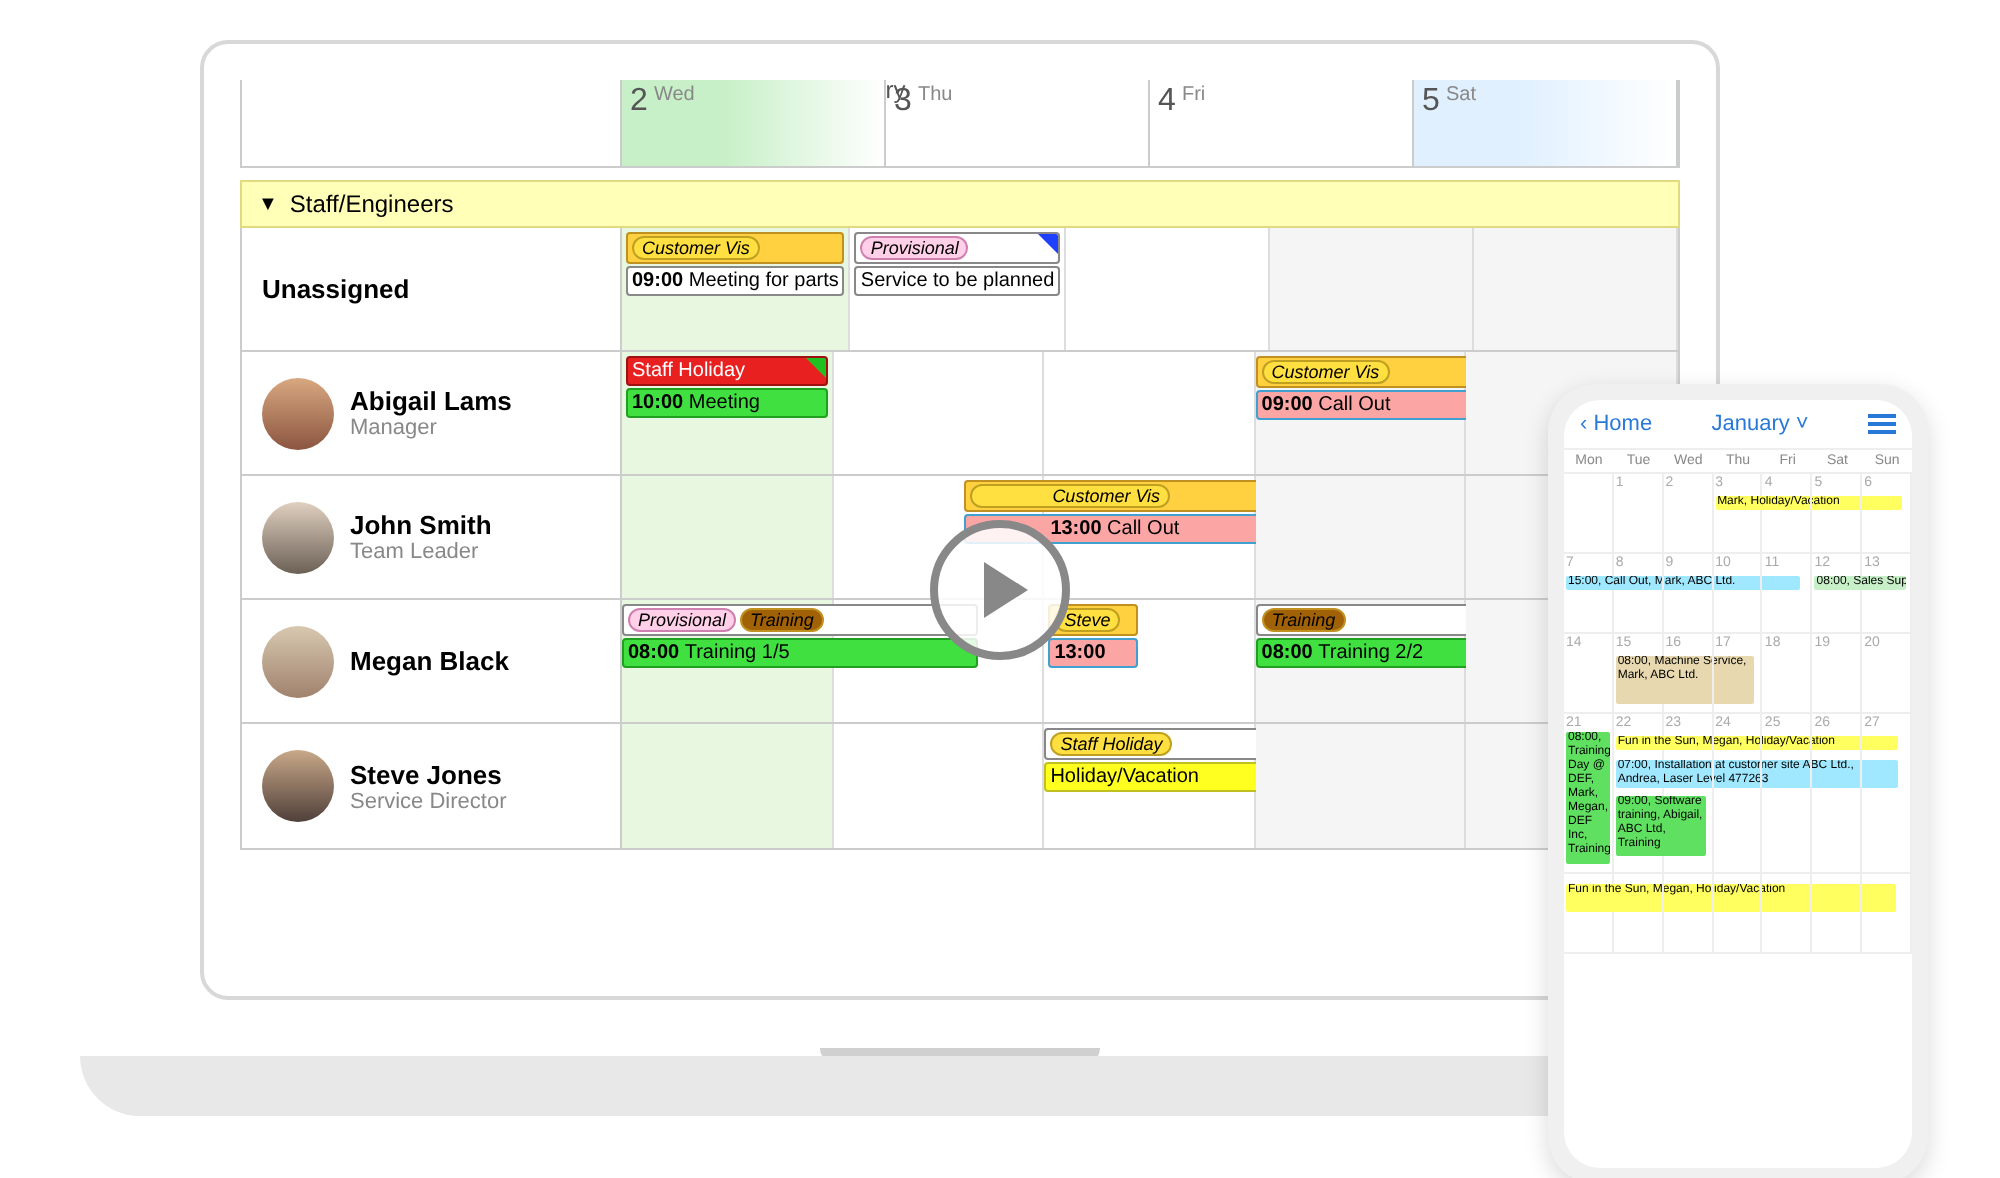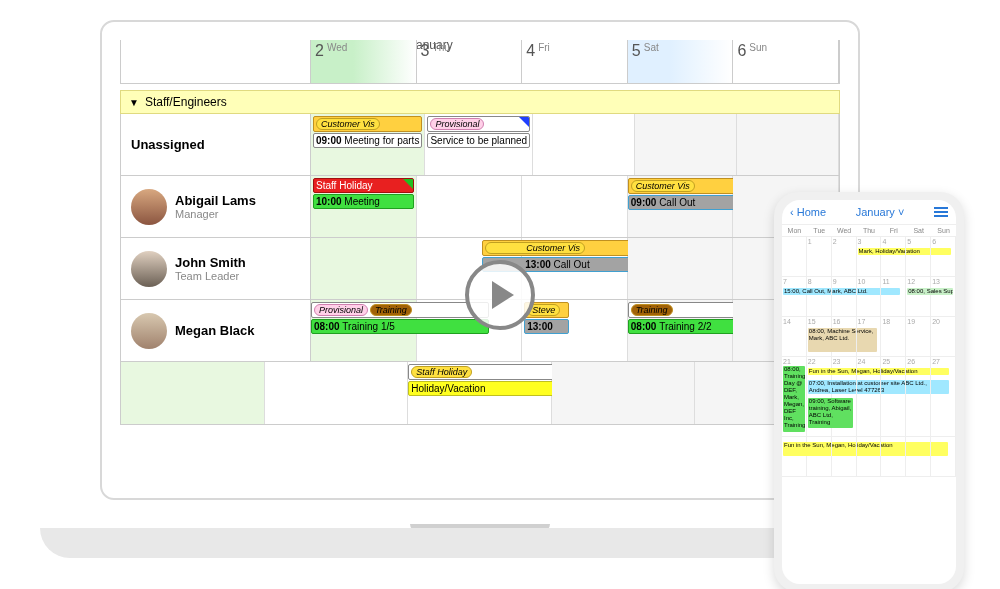--- a/index.html
+++ b/index.html
@@ -40,21 +40,21 @@
 
 .event { border: 1px solid #888; border-radius: 2px; margin-bottom: 1px; padding: 1px 2px; overflow: hidden; white-space: nowrap; }
 .ev-tag { display: inline-block; border-radius: 8px; padding: 0 4px; font-size: 9px; margin-right: 2px; font-style: italic; }
 .tag-yellow { background: #ffe040; border: 1px solid #c0a020; }
 .tag-pink { background: #ffd0e8; border: 1px solid #d080b0; }
 .tag-green { background: #a16207; border:1px solid #c09020; }
 
 .ev-orange { background: #ffd040; border-color:#c09020; }
 .ev-white { background: #fff; }
 .ev-green { background: #40e040; border-color:#20a020; }
-.ev-cyan  { background: #a3a3a3; border-color:#40a0d0; }
+.ev-cyan  { background: #fca5a5; border-color:#40a0d0; }
 .ev-yellow { background:#ffff20; border-color:#c0c020; }
 
 .spanbox { position:absolute; left:0; right:-2px; }
 
 .corner { position:absolute; top:0; right:0; width:0; height:0; border-left:10px solid transparent; }
 .corner.blue { border-top:10px solid #2040ff; }
 .corner.green { border-top:10px solid #20c020; }
 
 
 .play-btn { position: absolute; top: 260px; left: 465px; width: 70px; height: 70px; border: 4px solid #888; border-radius: 50%; background: rgba(255,255,255,0.85); display:flex; align-items:center; justify-content:center; }
@@ -80,21 +80,20 @@
   <div class="laptop-screen">
 
     <div class="month-row">January</div>
 
     <div class="date-header">
       <div class="date-spacer"></div>
       <div class="date-cell hl-green"><span class="daynum">2</span> <span class="dayname">Wed</span></div>
       <div class="date-cell"><span class="daynum">3</span> <span class="dayname">Thu</span></div>
       <div class="date-cell"><span class="daynum">4</span> <span class="dayname">Fri</span></div>
       <div class="date-cell hl-blue"><span class="daynum">5</span> <span class="dayname">Sat</span></div>
-      <div class="date-cell"><span class="daynum">6</span> <span class="dayname">Sun</span></div>
     </div>
 
     <div class="grp-header">
       <span class="tri">▼</span>
       <span>Staff/Engineers</span>
     </div>
 
     <div class="grid">
 
       <div class="row">
@@ -180,20 +179,27 @@
         <div class="day-col wk" style="overflow:visible">
           <div class="spanbox" style="top:2px;width:200%">
             <div class="event ev-white"><span class="ev-tag tag-green">Training</span></div>
             <div class="event ev-green"><b>08:00</b>&nbsp;<span>Training 2/2</span></div>
           </div>
         </div>
         <div class="day-col wk"></div>
       </div>
 
       <div class="row">
+        <div class="resource-col">
+          <div class="avatar m3"></div>
+          <div>
+              <div class="res-name">Steve Jones</div>
+              <div class="res-role">Service Director</div>
+            </div>
+        </div>
         <div class="day-col gr"></div>
         <div class="day-col"></div>
         <div class="day-col" style="overflow:visible">
           <div class="spanbox" style="top:2px;width:300%">
             <div class="event ev-white"><span class="ev-tag tag-yellow">Staff Holiday</span></div>
             <div class="event ev-yellow">Holiday/Vacation</div>
           </div>
         </div>
         <div class="day-col wk"></div>
         <div class="day-col wk"></div>

